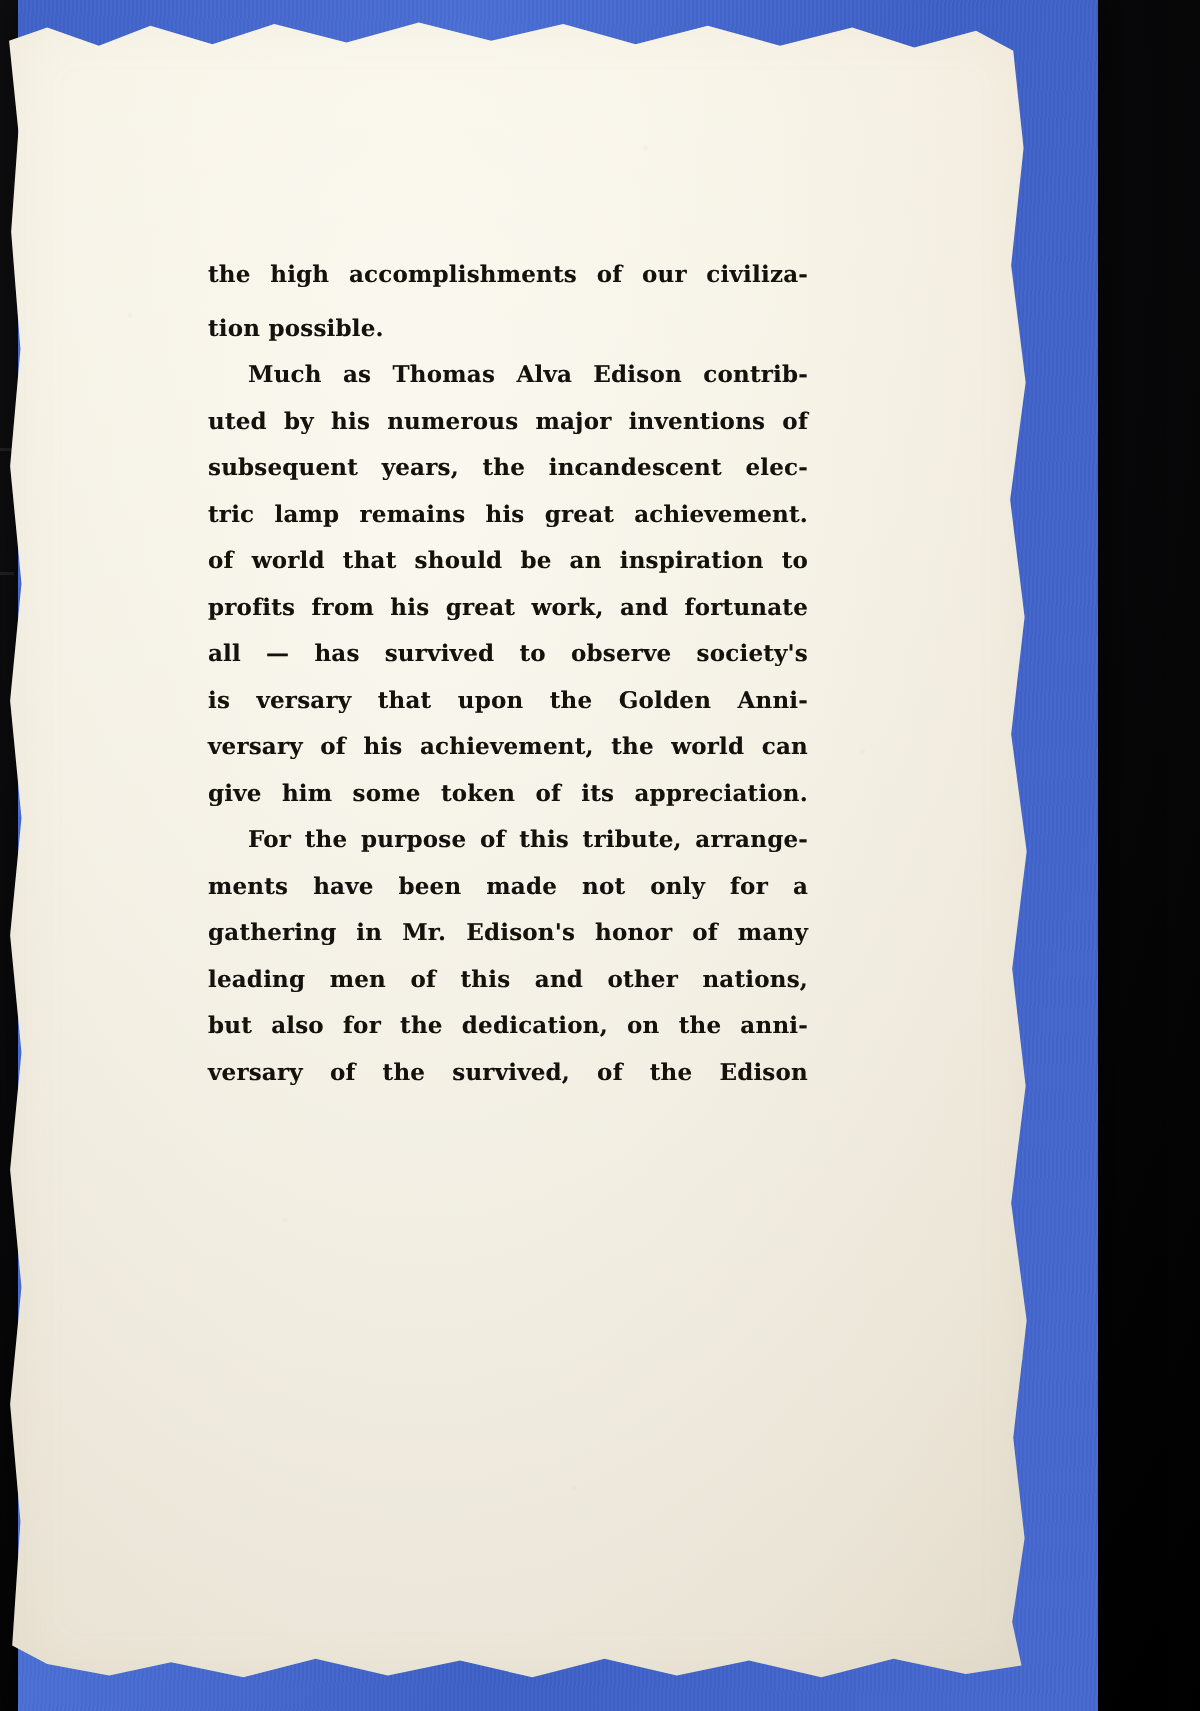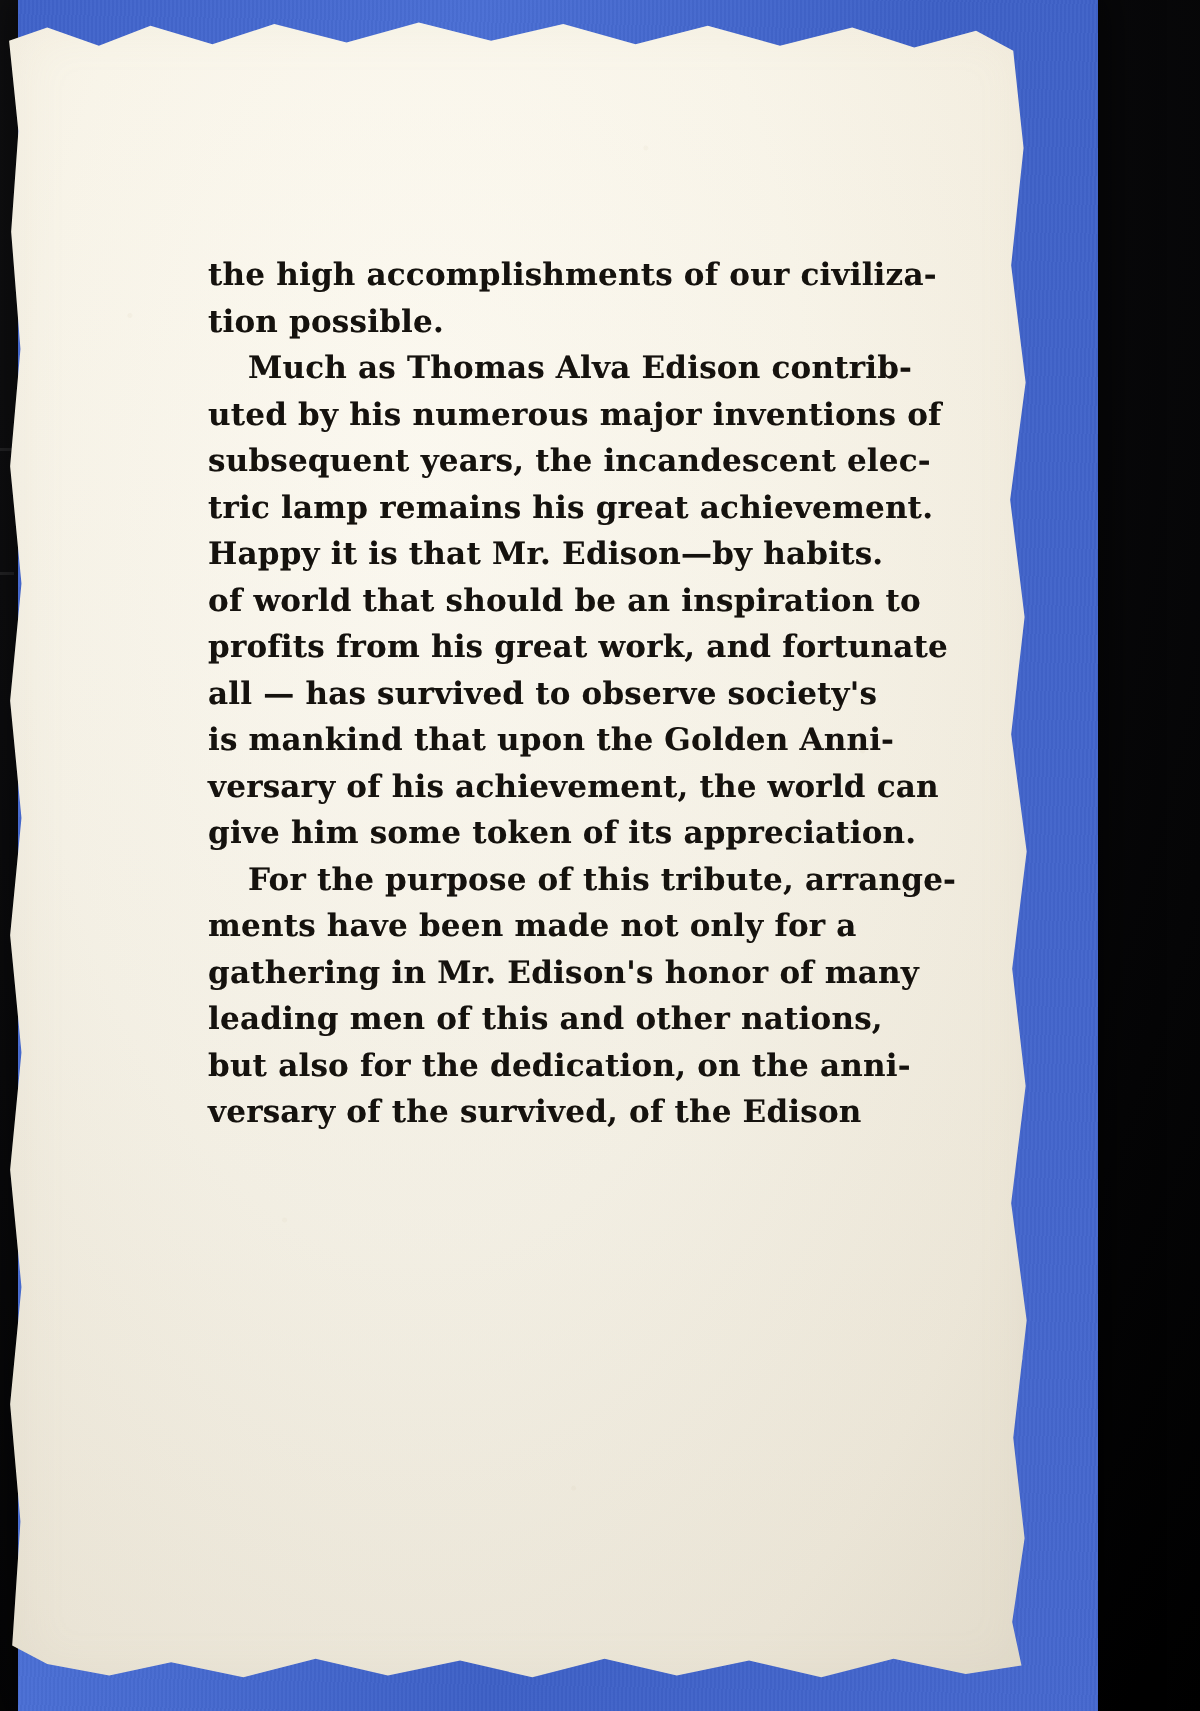--- a/index.html
+++ b/index.html
@@ -95,21 +95,21 @@
   }
   
   #text-block {
     position: absolute;
     left: 202px;
     top: 238px;
     width: 600px;
     font-family: "DejaVu Serif", "Liberation Serif", serif;
     font-weight: 700;
     color: #15120e;
-    font-size: 31px;
+    font-size: 23px;
     line-height: 46.5px;
     letter-spacing: 0.2px;
     text-align: justify;
     text-rendering: geometricPrecision;
   }
   #text-block p {
     margin: 0;
   }
   #text-block p + p {
     margin-top: 0px;
@@ -121,20 +121,21 @@
     display: block;
     white-space: nowrap;
   }
   .line.justify {
     text-align: justify;
     text-align-last: justify;
   }
   .line.last {
     text-align: left;
     text-align-last: left;
+    margin-top: 7px;
   }
   
   #text-block {
     text-shadow: 0 0 0.6px rgba(20,16,12,0.35);
   }
 </style>
 </head>
 <body>
 
 <div id="page">
@@ -163,25 +164,24 @@
       <p>
         <span class="line justify">the high accomplishments of our civiliza-</span>
         <span class="line last">tion possible.</span>
       </p>
 
       <p>
         <span class="line justify indent">Much as Thomas Alva Edison contrib-</span>
         <span class="line justify">uted by his numerous major inventions of</span>
         <span class="line justify">subsequent years, the incandescent elec-</span>
         <span class="line justify">tric lamp remains his great achievement.</span>
-        <span class="line justify">Happy it is that Mr. Edison—by habits.</span>
         <span class="line justify">of world that should be an inspiration to</span>
         <span class="line justify">profits from his great work, and fortunate</span>
         <span class="line justify">all — has survived to observe society's</span>
-        <span class="line justify">is mankind that upon the Golden Anni-</span>
+        <span class="line justify">is versary that upon the Golden Anni-</span>
         <span class="line justify">versary of his achievement, the world can</span>
         <span class="line justify">give him some token of its appreciation.</span>
       </p>
 
       <p>
         <span class="line justify indent">For the purpose of this tribute, arrange-</span>
         <span class="line justify">ments have been made not only for a</span>
         <span class="line justify">gathering in Mr. Edison's honor of many</span>
         <span class="line justify">leading men of this and other nations,</span>
         <span class="line justify">but also for the dedication, on the anni-</span>

